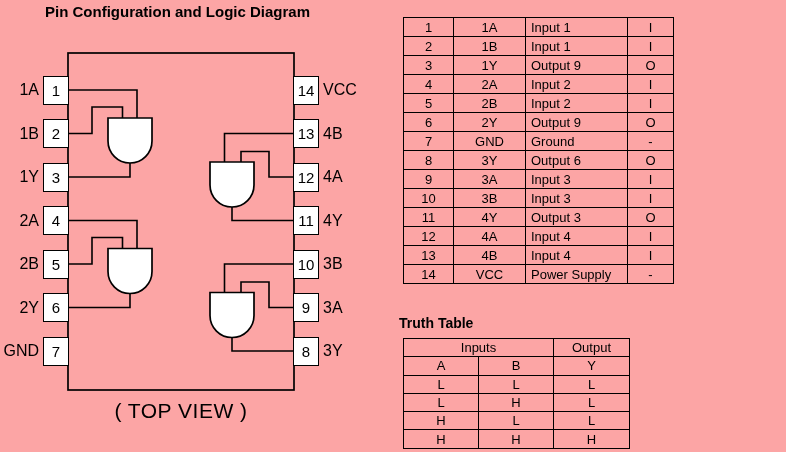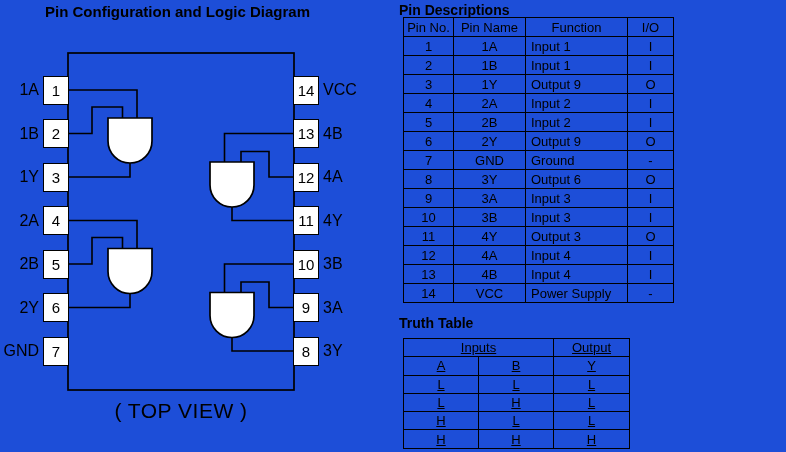--- a/index.html
+++ b/index.html
@@ -1,34 +1,34 @@
 <!DOCTYPE html>
 <html><head>
 <meta charset="utf-8">
 <style>
   html,body{margin:0;padding:0;background:#fff;}
-  .page{position:relative;width:786px;height:452px;background:#1d4ed8;overflow:hidden;
+  .page{position:relative;width:786px;height:452px;background:#fca5a5;overflow:hidden;
         font-family:"Liberation Sans","DejaVu Sans",sans-serif;color:#000;}
   .abs{position:absolute;}
   .diagram-title{left:45px;top:3px;font-size:15px;font-weight:bold;white-space:nowrap;}
   .section-title{font-size:14px;font-weight:bold;white-space:nowrap;}
   svg.schematic{left:0;top:0;}
   .pinbox{position:absolute;width:26px;height:29px;border:1.5px solid #000;background:#fff;
           box-sizing:border-box;display:flex;align-items:center;justify-content:center;
           font-size:15px;line-height:15px;}
   .pinlabel{position:absolute;font-size:16px;line-height:16px;white-space:nowrap;}
   .pinlabel.left{left:0;width:39px;text-align:right;}
   .pinlabel.right{left:323px;text-align:left;}
   .topview{left:68px;top:399px;width:226px;text-align:center;font-size:21px;letter-spacing:0.5px;}
   table.dt{position:absolute;border-collapse:collapse;font-size:13px;table-layout:fixed;}
   table.dt td{border:1px solid #000;text-align:center;padding:0;height:18px;overflow:hidden;}
   table.pd{left:403px;top:17px;width:270px;}
   table.pd td.fn{text-align:left;padding-left:5px;margin-top:35px;}
   table.tt{left:403px;top:338px;width:226px;}
-  table.tt td{height:17.3px;text-decoration:underline;}
+  table.tt td{height:17.3px;}
 </style>
 </head>
 <body>
 
 <div class="page">
 
   <div class="abs diagram-title">Pin Configuration and Logic Diagram</div>
 
   <svg class="abs schematic" width="786" height="452" viewBox="0 0 786 452">
 
@@ -90,36 +90,29 @@
   <div class="pinlabel right" style="top:82px">VCC</div>
   <div class="pinlabel right" style="top:125.5px">4B</div>
   <div class="pinlabel right" style="top:169px">4A</div>
   <div class="pinlabel right" style="top:212.5px">4Y</div>
   <div class="pinlabel right" style="top:256px">3B</div>
   <div class="pinlabel right" style="top:299.5px">3A</div>
   <div class="pinlabel right" style="top:343px">3Y</div>
 
   <div class="abs topview">( TOP VIEW )</div>
 
-  <div class="abs section-title" style="left:399px;top:2px">Pin Descriptions</div>
 
   <table class="dt pd">
     <colgroup>
         <col style="width:50px">
         <col style="width:72px">
         <col style="width:102px">
         <col style="width:46px">
       </colgroup>
     <tbody>
-        <tr>
-      <td>Pin No.</td>
-      <td>Pin Name</td>
-      <td>Function</td>
-      <td>I/O</td>
-    </tr>
     <tr>
       <td>1</td>
       <td>1A</td>
       <td class="fn">Input 1</td>
       <td>I</td>
     </tr>
     <tr>
       <td>2</td>
       <td>1B</td>
       <td class="fn">Input 1</td>

